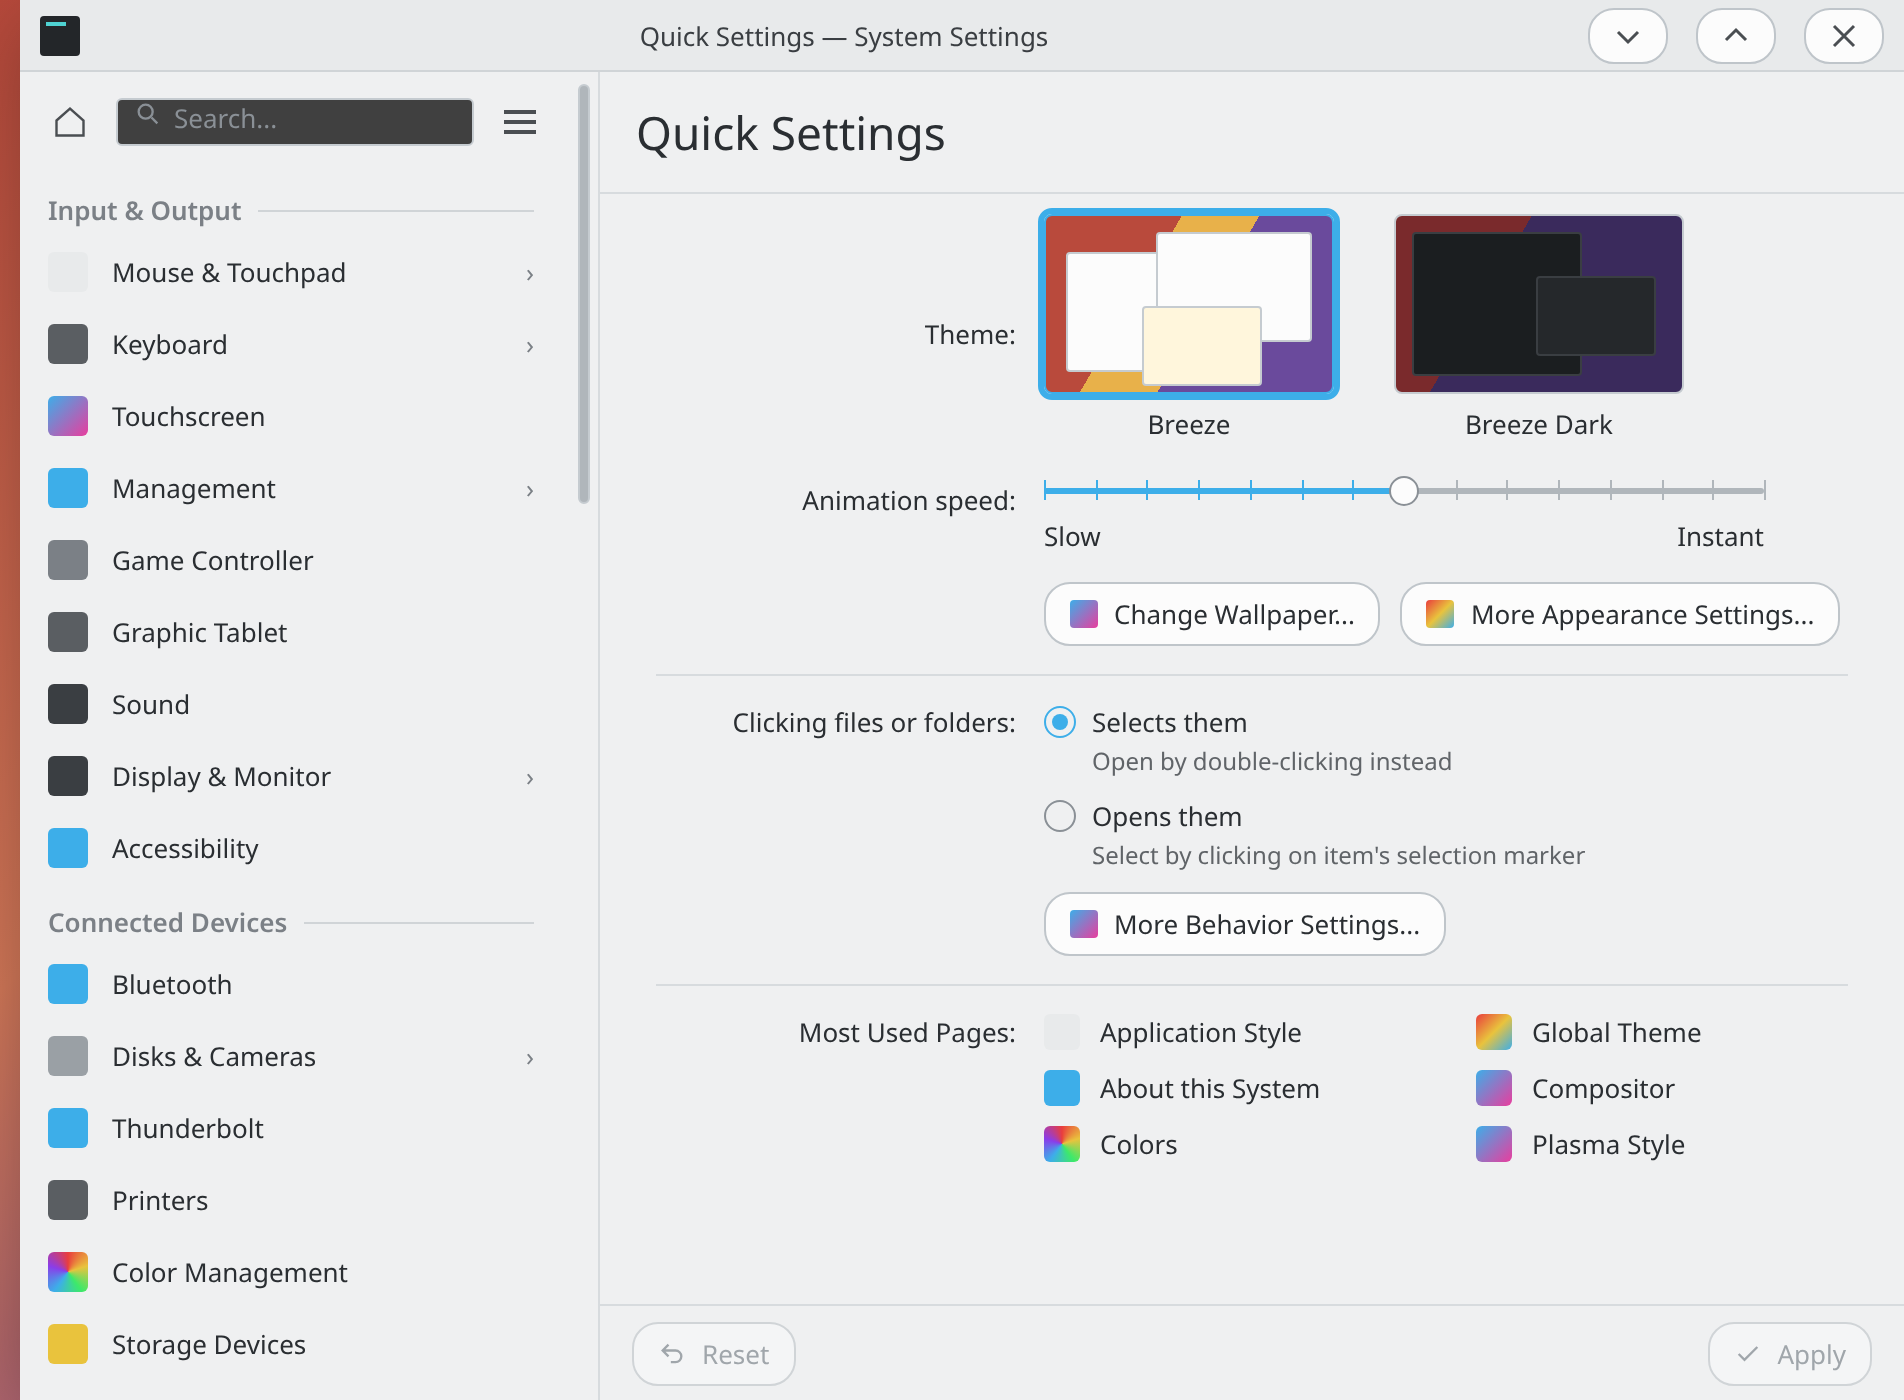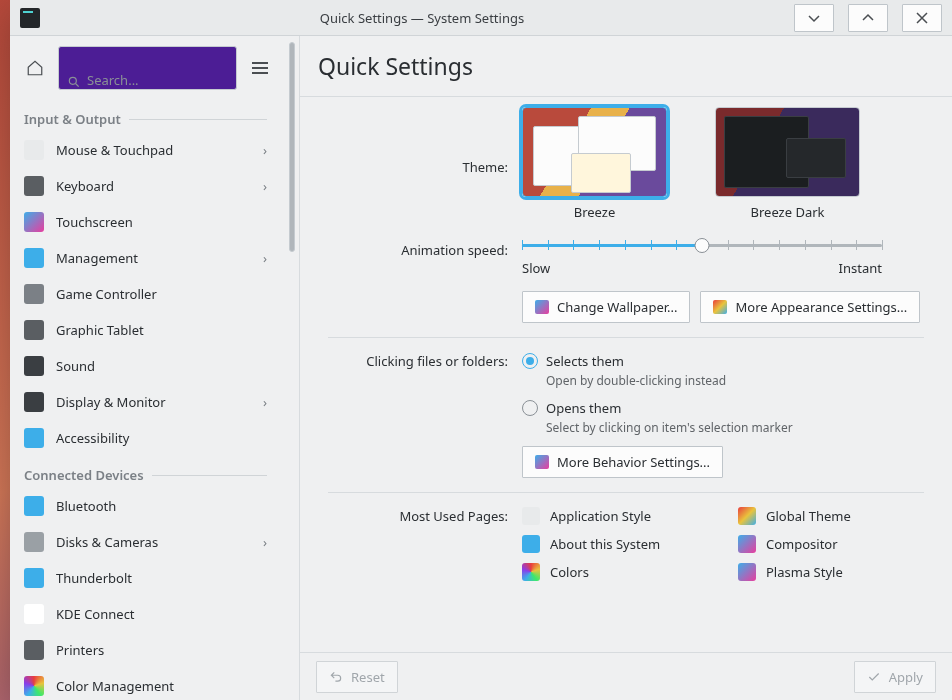--- a/index.html
+++ b/index.html
@@ -12,63 +12,63 @@
   .titlebar .app-icon::after{content:""; width:10px;height:2px;background:#4fd2d2; margin:3px;}
   .titlebar .title { flex: 1; text-align: center; font-size: 13px; color: #3a3e42; }
   .win-btns { display: flex; gap: 14px; }
   .win-btns svg { width: 14px; height: 14px; stroke: #4a4e52; stroke-width: 1.5; fill: none; }
   .win-btns .btn { cursor: pointer; }
   
   .body { flex: 1; display: flex; min-height: 0; }
   .side { width: 275px; display: flex; flex-direction: column; min-height: 0; }
   .side-top { display: flex; align-items: center; gap: 8px; padding: 10px 10px; }
   .icon-btn { width: 30px; height: 30px; display: flex; align-items: center; justify-content: center; border-radius: 3px; }
-  .search { flex: 1; height: 44px; border: 1px solid #c5cbd0; border-radius: 3px; background: #4c1d95; display: flex; align-items: flex-end; padding: 0 8px; color: #8a9096; }
+  .search { flex: 1; height: 24px; border: 1px solid #c5cbd0; border-radius: 3px; background: #404040; display: flex; align-items: flex-start; padding: 0 8px; color: #8a9096; }
   .search svg { width: 14px; height: 14px; margin-right: 6px; }
   .ham { width:30px; height:30px; display:flex; flex-direction:column; justify-content:center; gap:3px; align-items:center;}
   .ham span{width:16px;height:2px;background:#4a4e52;}
   .side-scroll { flex: 1; overflow: hidden; padding-right: 4px; }
   .cat-hdr { display: flex; align-items: center; gap: 8px; padding: 10px 14px 4px 14px; color: #7b8086; font-weight: 600; font-size: 13px; }
   .cat-hdr .line { flex: 1; height: 1px; background: #d0d4d7; }
   .item { display: flex; align-items: center; gap: 12px; padding: 8px 14px; cursor: pointer; }
   .item .label { flex: 1; color: #2a2e32; }
   .item .chev { color: #7b8086; }
   .ic { width: 20px; height: 20px; border-radius: 3px; display:flex; align-items:center; justify-content:center; font-size:12px; }
   
   .vscroll { width: 14px; background: #eff0f1; display:flex; justify-content:center; padding-top:6px; }
   .vscroll .thumb { width: 6px; height: 210px; background: #b0b6bb; border-radius: 3px; }
   
   .main { flex: 1; display: flex; flex-direction: column; background: #eff0f1; min-height:0; border-left:1px solid #d7dbde;}
   .main-hdr { padding: 14px 18px; font-size: 23px; font-weight: 400; color: #2a2e32; border-bottom: 1px solid #d7dbde; }
   .content { flex: 1; overflow: auto; padding: 10px 28px; }
   .row { display: flex; gap: 14px; margin-bottom: 14px; }
   .row .rlabel { width: 180px; text-align: right; color: #2a2e32; padding-top: 6px; }
   .row .rbody { flex: 1; }
-  .themes { display: flex; gap: 48px; }
+  .themes { display: flex; gap: 30px; }
   .theme { display: flex; flex-direction: column; align-items: center; gap: 6px; cursor:pointer; }
   .thumb { width: 145px; height: 90px; border-radius: 4px; overflow: hidden; position: relative; border:1px solid #c5cbd0;}
   .thumb.sel { outline: 3px solid #3daee9; outline-offset: 0; border-color:#3daee9; }
   .thumb.light { background: linear-gradient(120deg,#b94a3c 0 35%, #e8b14a 35% 55%, #6a4a9c 55% 100%); }
   .thumb.dark  { background: linear-gradient(120deg,#7a2a2c 0 35%, #3a2a5c 35% 100%); }
   .thumb .mini { position:absolute; background:#fcfcfc; border:1px solid #c5cbd0; border-radius:2px;}
   .thumb.light .mini.a{left:10px;top:18px;width:60px;height:60px;}
   .thumb.light .mini.b{left:55px;top:8px;width:78px;height:55px;}
   .thumb.light .mini.c{left:48px;top:45px;width:60px;height:40px;background:#fff6dc;}
   .thumb.dark .mini{background:#1b1e20;border-color:#3a3e42;}
   .thumb.dark .mini.a{left:8px;top:8px;width:85px;height:72px;}
   .thumb.dark .mini.b{left:70px;top:30px;width:60px;height:40px;background:#25282b;}
   .slider-wrap { }
   .slider { position: relative; height: 20px; width: 360px; }
   .slider .track { position:absolute; top:9px; left:0; right:0; height:3px; background:#b0b6bb; border-radius:2px;}
   .slider .fill  { position:absolute; top:9px; left:0; width:50%; height:3px; background:#3daee9; border-radius:2px;}
   .slider .handle{ position:absolute; top:3px; left:50%; width:15px; height:15px; background:#fcfcfc; border:1px solid #8a9096; border-radius:50%; transform:translateX(-50%);}
   .slider .tick{position:absolute; top:5px; width:1px; height:10px; background:#3daee9;}
   .slider .tick.gray{background:#b0b6bb;}
   .ends { display:flex; justify-content:space-between; width:360px; color:#2a2e32; margin-top:4px; }
-  .btn { display:inline-flex; align-items:center; gap:8px; padding:6px 12px; background:#fcfcfc; border:1px solid #bfc5ca; border-radius:1px; cursor:pointer; color:#2a2e32;}
+  .btn { display:inline-flex; align-items:center; gap:8px; padding:6px 12px; background:#fcfcfc; border:1px solid #bfc5ca; border-radius:13px; cursor:pointer; color:#2a2e32;}
   .btn .sq{width:14px;height:14px;border-radius:2px;}
   .radio-row{display:flex;align-items:center;gap:8px;margin-bottom:2px;}
   .radio{width:16px;height:16px;border:1px solid #8a9096;border-radius:50%;display:flex;align-items:center;justify-content:center;}
   .radio.sel{border-color:#3daee9;}
   .radio.sel::after{content:"";width:8px;height:8px;background:#3daee9;border-radius:50%;}
   .hint{color:#606468;font-size:12px;margin-left:24px;margin-bottom:10px;}
   hr.sep{border:none;border-top:1px solid #d7dbde;margin:14px 0;}
   .grid{display:grid;grid-template-columns:1fr 1fr;gap:10px 30px;}
   .pg{display:flex;align-items:center;gap:10px;cursor:pointer;}
   .pg .sq{width:18px;height:18px;border-radius:3px;display:flex;align-items:center;justify-content:center;font-size:11px;color:#fff;}
@@ -182,24 +182,20 @@
       <span class="label">Bluetooth</span>
       </div>
           <div class="item">
             <span class="ic" style="background:#9aa0a5;"></span>
       <span class="label">Disks &amp; Cameras</span>
       <span class="chev">›</span>
           </div>
           <div class="item">
             <span class="ic" style="background:#3daee9;"></span>
       <span class="label">Thunderbolt</span>
-      </div>
-          <div class="item">
-            <span class="ic" style="background:#ffffff;"></span>
-      <span class="label">KDE Connect</span>
       </div>
           <div class="item">
             <span class="ic" style="background:#5a5e62;"></span>
       <span class="label">Printers</span>
       </div>
           <div class="item">
             <span class="ic" style="background:conic-gradient(#e93d3d,#e9c33d,#3de96a,#3daee9,#8a3de9,#e93d3d);"></span>
       <span class="label">Color Management</span>
       </div>
           <div class="item">

